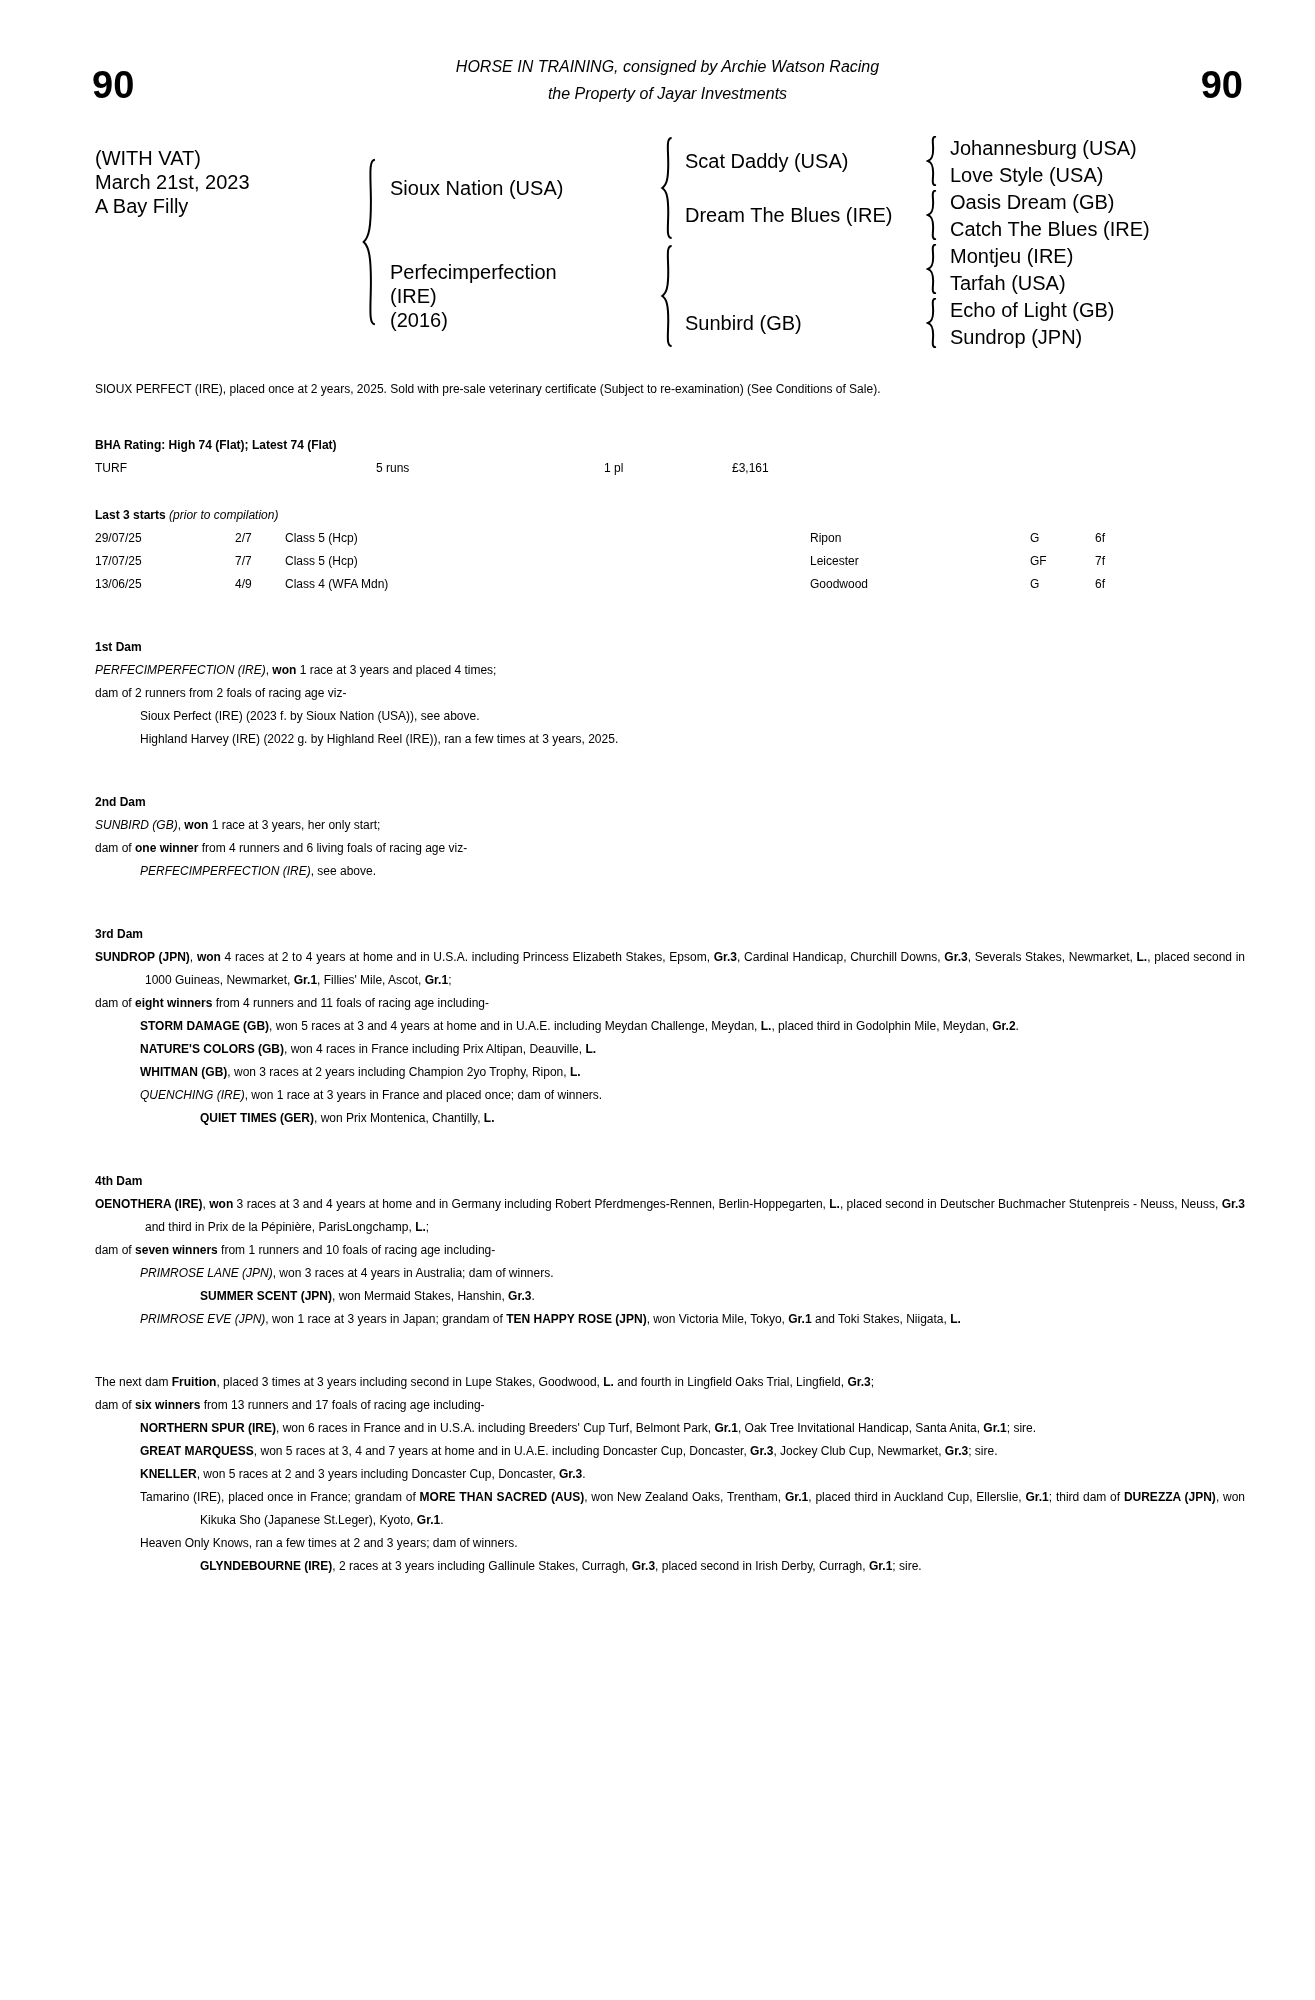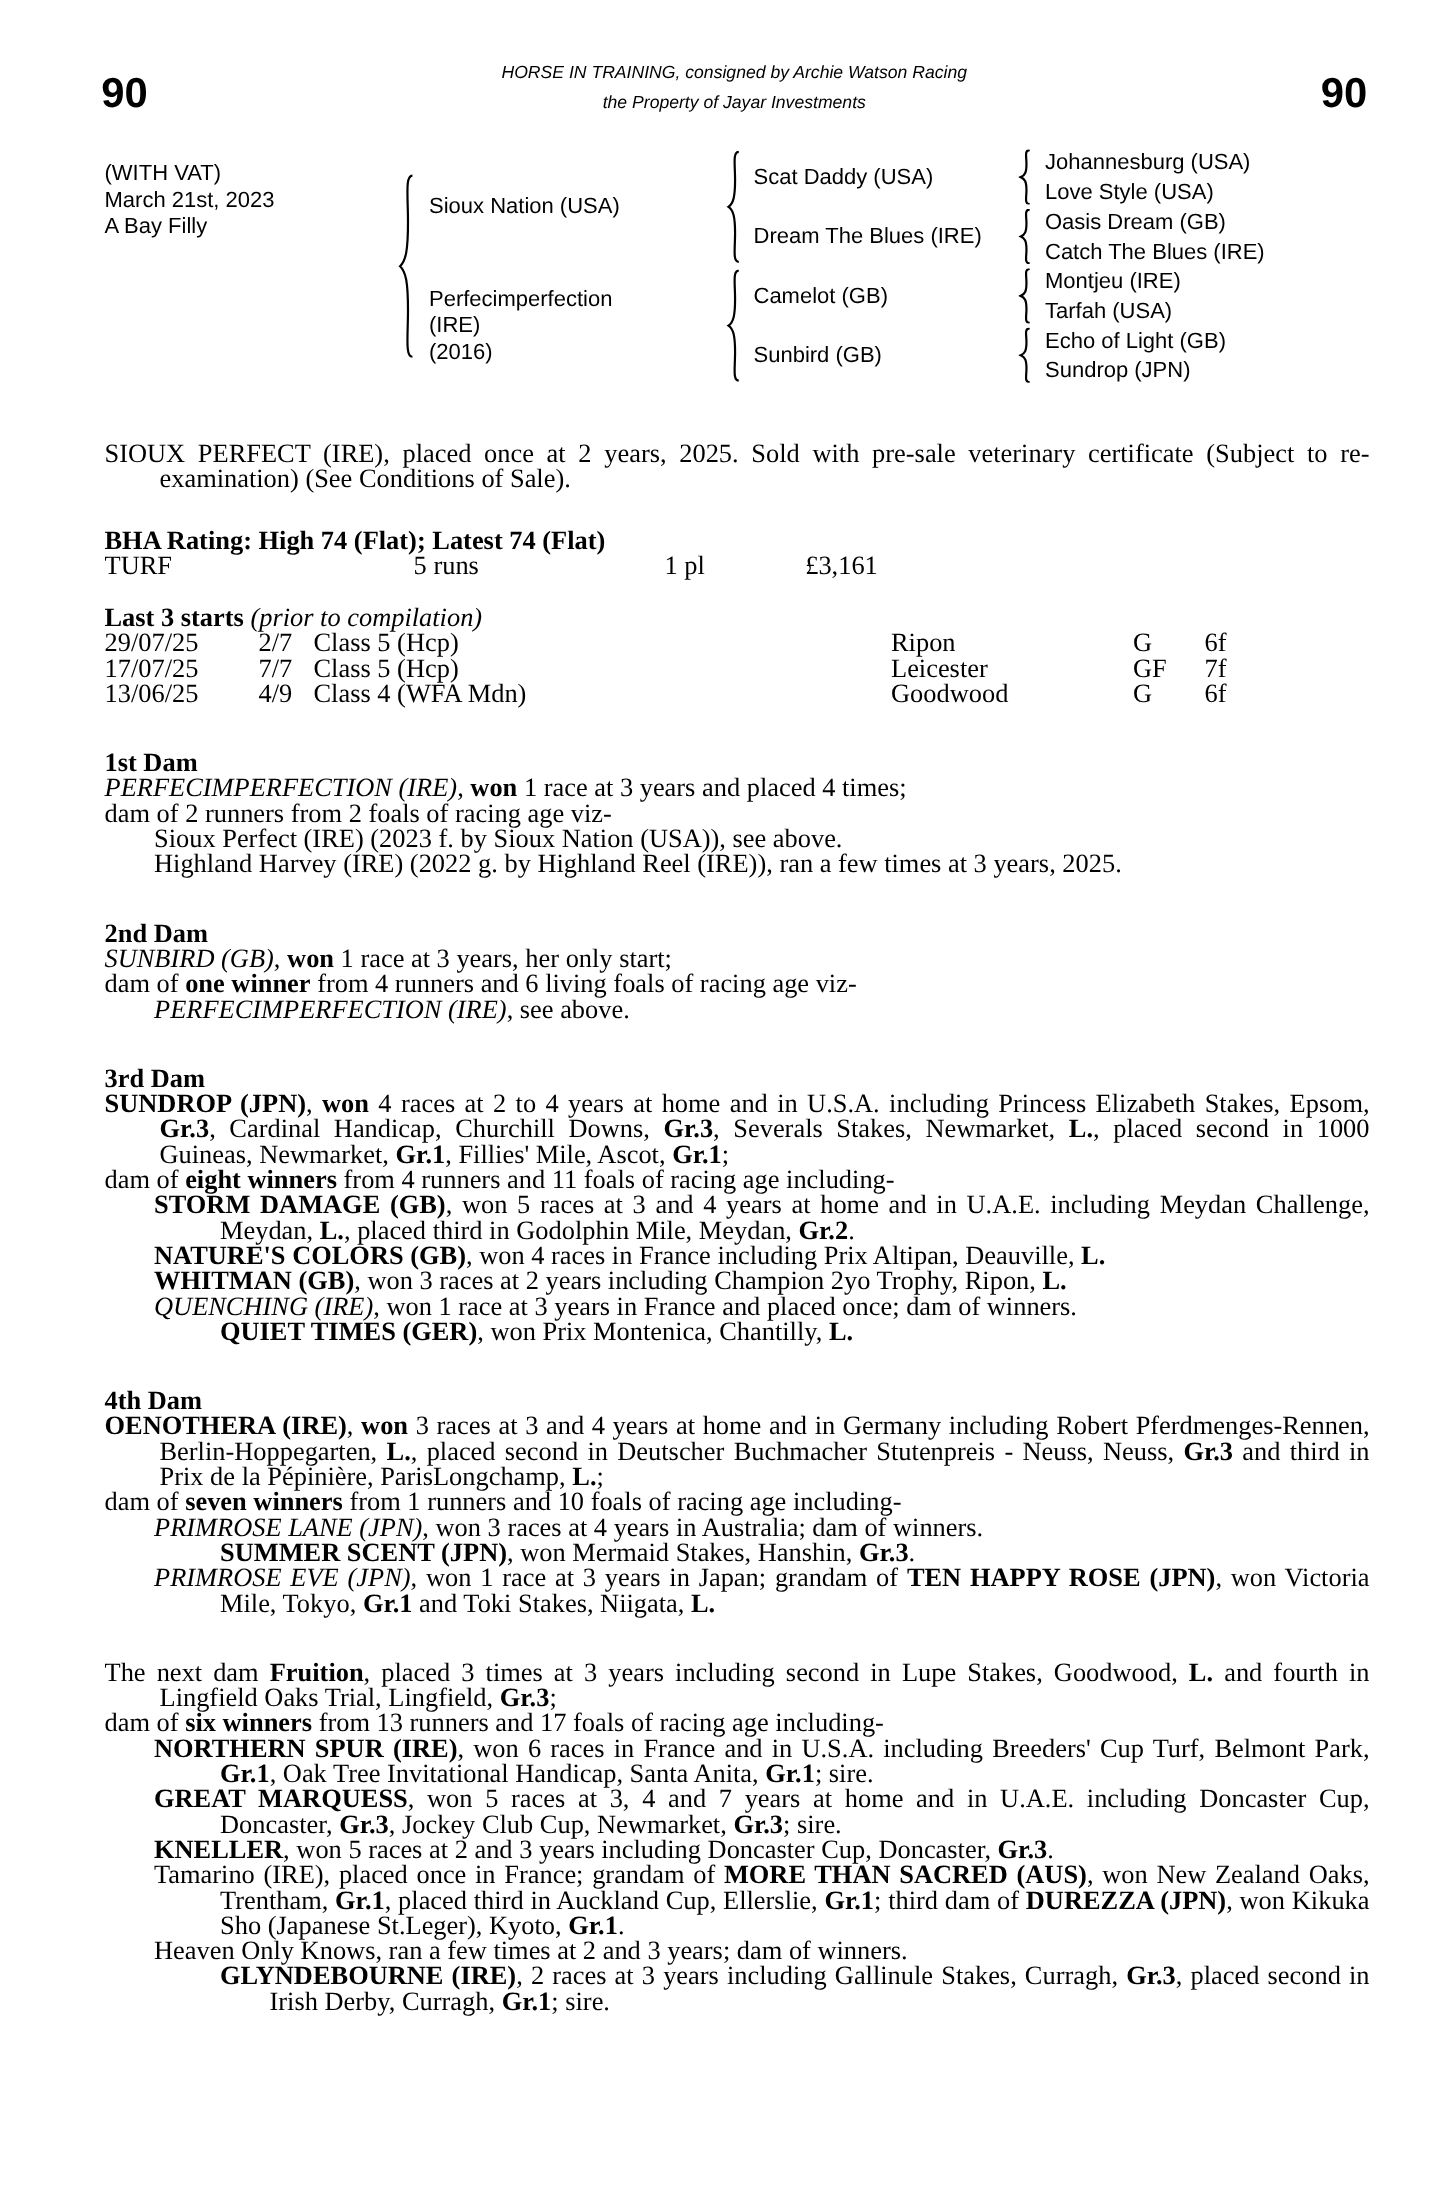--- a/index.html
+++ b/index.html
@@ -31,21 +31,21 @@
   .g2-1{grid-column:5;grid-row:3/5;}
   .g2-2{grid-column:5;grid-row:5/7;}
   .g2-3{grid-column:5;grid-row:7/9;}
   .b-s0{grid-column:6;grid-row:1/3;}
   .b-s1{grid-column:6;grid-row:3/5;}
   .b-s2{grid-column:6;grid-row:5/7;}
   .b-s3{grid-column:6;grid-row:7/9;}
   .g3{grid-column:7;display:flex;align-items:center;}
 
   
-  .bodytext{margin:52px 70px 0 95px;font-size:24px;line-height:23px;font-family:Liberation Serif, serif;}
+  .bodytext{margin:28px 70px 0 95px;font-size:12px;line-height:23px;}
   .para{text-align:justify;}
   .p0{padding-left:50px;text-indent:-50px;}
   .l1{margin-left:45px;padding-left:60px;text-indent:-60px;}
   .l2{margin-left:105px;padding-left:45px;text-indent:-45px;}
   .bold{font-weight:bold;}
   .ital{font-style:italic;}
 
   .rating{margin-top:33px;}
   .rating-head{font-weight:bold;}
   .rating-row{display:flex;}
@@ -106,21 +106,20 @@
         </svg>
     </div>
     <div class="bracewrap b-m2">
       <svg class="brace" width="15" height="102" viewBox="0 0 20 100" preserveAspectRatio="none">
           <path d="M15.5,1 C8,1 11,12 11,26 C11,41 9,47 3,50 C9,53 11,59 11,74 C11,88 8,99 15.5,99" fill="none" stroke="#000" stroke-width="2" vector-effect="non-scaling-stroke"></path>
         </svg>
     </div>
 
     <div class="ped-cell g2-0">Scat Daddy (USA)</div>
     <div class="ped-cell g2-1">Dream The Blues (IRE)</div>
-    <div class="ped-cell g2-2">Camelot (GB)</div>
     <div class="ped-cell g2-3">Sunbird (GB)</div>
 
     <div class="bracewrap b-s0">
       <svg class="brace" width="13" height="50" viewBox="0 0 20 100" preserveAspectRatio="none">
           <path d="M15.5,1 C8,1 11,12 11,26 C11,41 9,47 3,50 C9,53 11,59 11,74 C11,88 8,99 15.5,99" fill="none" stroke="#000" stroke-width="2" vector-effect="non-scaling-stroke"></path>
         </svg>
     </div>
     <div class="bracewrap b-s1">
       <svg class="brace" width="13" height="50" viewBox="0 0 20 100" preserveAspectRatio="none">
           <path d="M15.5,1 C8,1 11,12 11,26 C11,41 9,47 3,50 C9,53 11,59 11,74 C11,88 8,99 15.5,99" fill="none" stroke="#000" stroke-width="2" vector-effect="non-scaling-stroke"></path>

